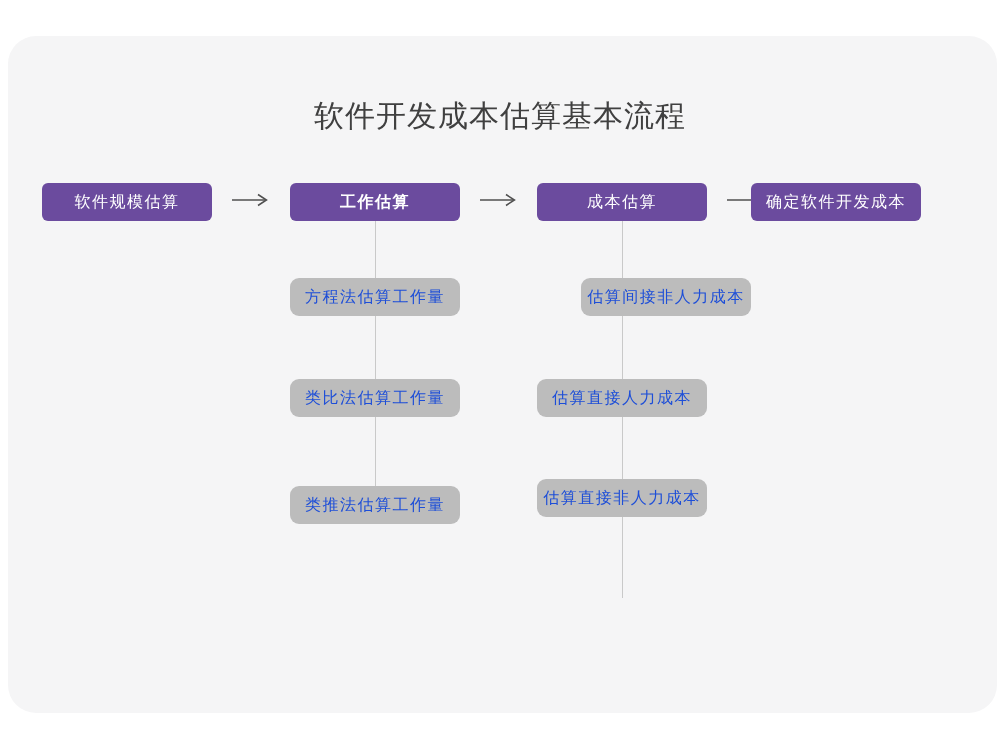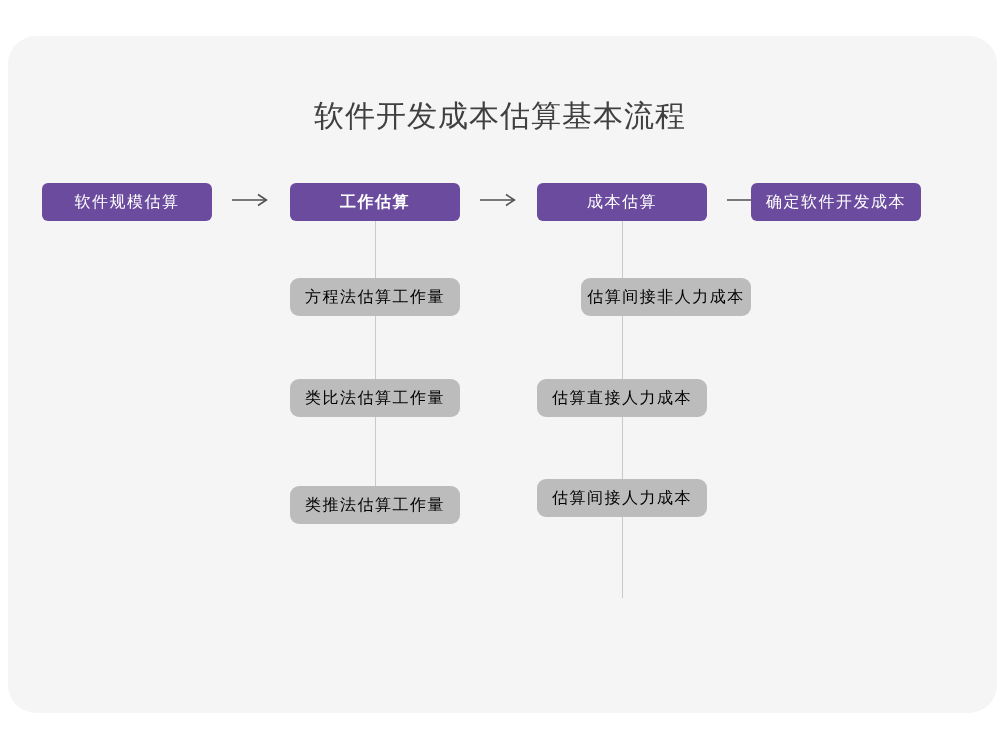--- a/index.html
+++ b/index.html
@@ -47,21 +47,21 @@
     box-sizing: border-box;
     white-space: nowrap;
   }
   .node.purple {
     background: #6b4b9e;
     color: #ffffff;
     border-radius: 6px;
   }
   .node.gray {
     background: #bcbcbc;
-    color: #000000;
+    color: #1d4ed8;
     border-radius: 9px;
   }
   .connector {
     position: absolute;
     width: 1px;
     background: #c9c9c9;
   }
   .arrow {
     position: absolute;
     top: 193px;
@@ -101,15 +101,15 @@
   </svg>
 
   <div class="node purple" style="left:751px; top:183px;">确定软件开发成本</div>
 
   <div class="node gray" style="left:290px; top:278px;">方程法估算工作量</div>
   <div class="node gray" style="left:290px; top:379px;">类比法估算工作量</div>
   <div class="node gray" style="left:290px; top:486px;">类推法估算工作量</div>
 
   <div class="node gray" style="left:537px; top:278px;margin-left:44px;">估算间接非人力成本</div>
   <div class="node gray" style="left:537px; top:379px;">估算直接人力成本</div>
-  <div class="node gray" style="left:537px; top:479px;">估算间接人力成本</div>
+  <div class="node gray" style="left:537px; top:479px;">估算直接非人力成本</div>
 
 </div>
 
 </body></html>

